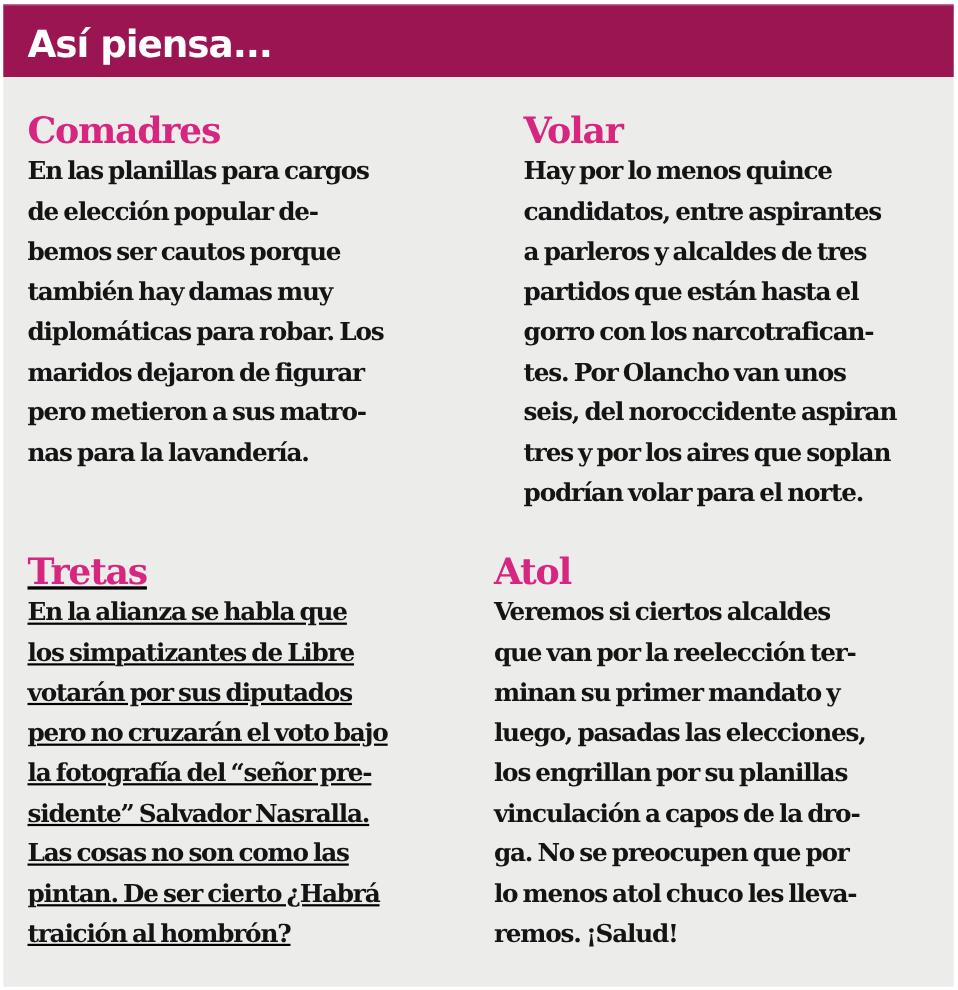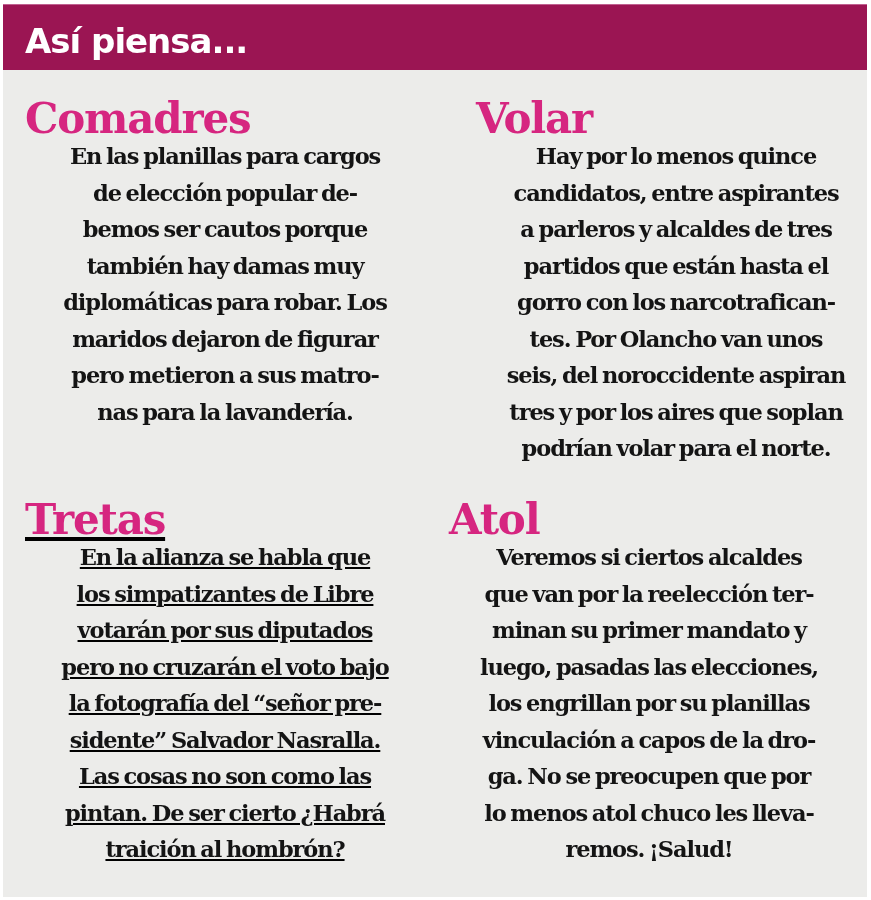--- a/index.html
+++ b/index.html
@@ -43,41 +43,40 @@
       line-height: 44px;
       white-space: nowrap;
     }
     .section {
       position: absolute;
       width: 400px;
     }
     .section-title {
       font-family: "DejaVu Serif", serif;
       font-weight: bold;
-      font-size: 42px;
+      font-size: 33px;
       letter-spacing: -1.2px;
       color: #d62680;
       line-height: 38px;
       margin: 0;
       white-space: nowrap;
     }
     .section-body {
       font-family: "DejaVu Serif", serif;
       font-weight: bold;
       font-size: 22.5px;
       letter-spacing: -1.1px;
       word-spacing: -2px;
       color: #141414;
       line-height: 36.5px;
       margin: 0;
     }
     .line {
       display: block;
       white-space: nowrap;
-      text-align: center;
     }
     #sec-comadres { left: 22px; top: 96px; }
     #sec-volar    { left: 473px; top: 96px; }
     #sec-tretas   { left: 22px; top: 497px; text-decoration: underline; }
     #sec-atol     { left: 446px; top: 497px; }
   </style>
 </head>
 <body>
 
 <div class="panel">

